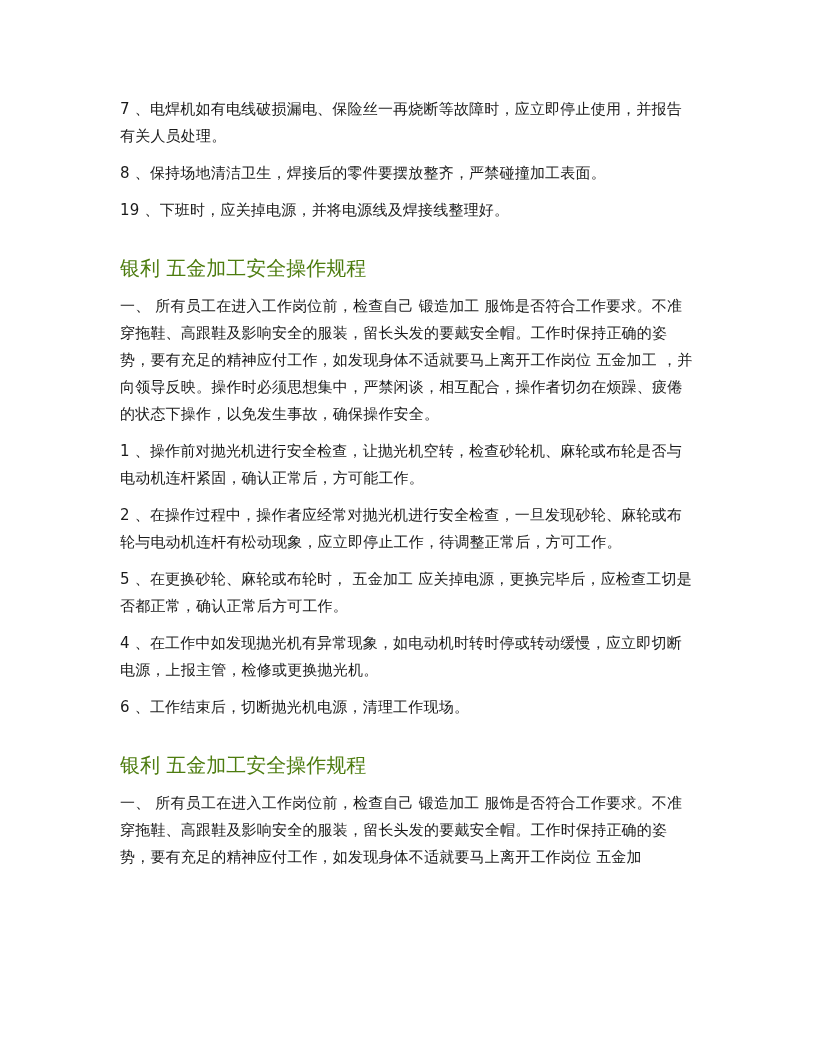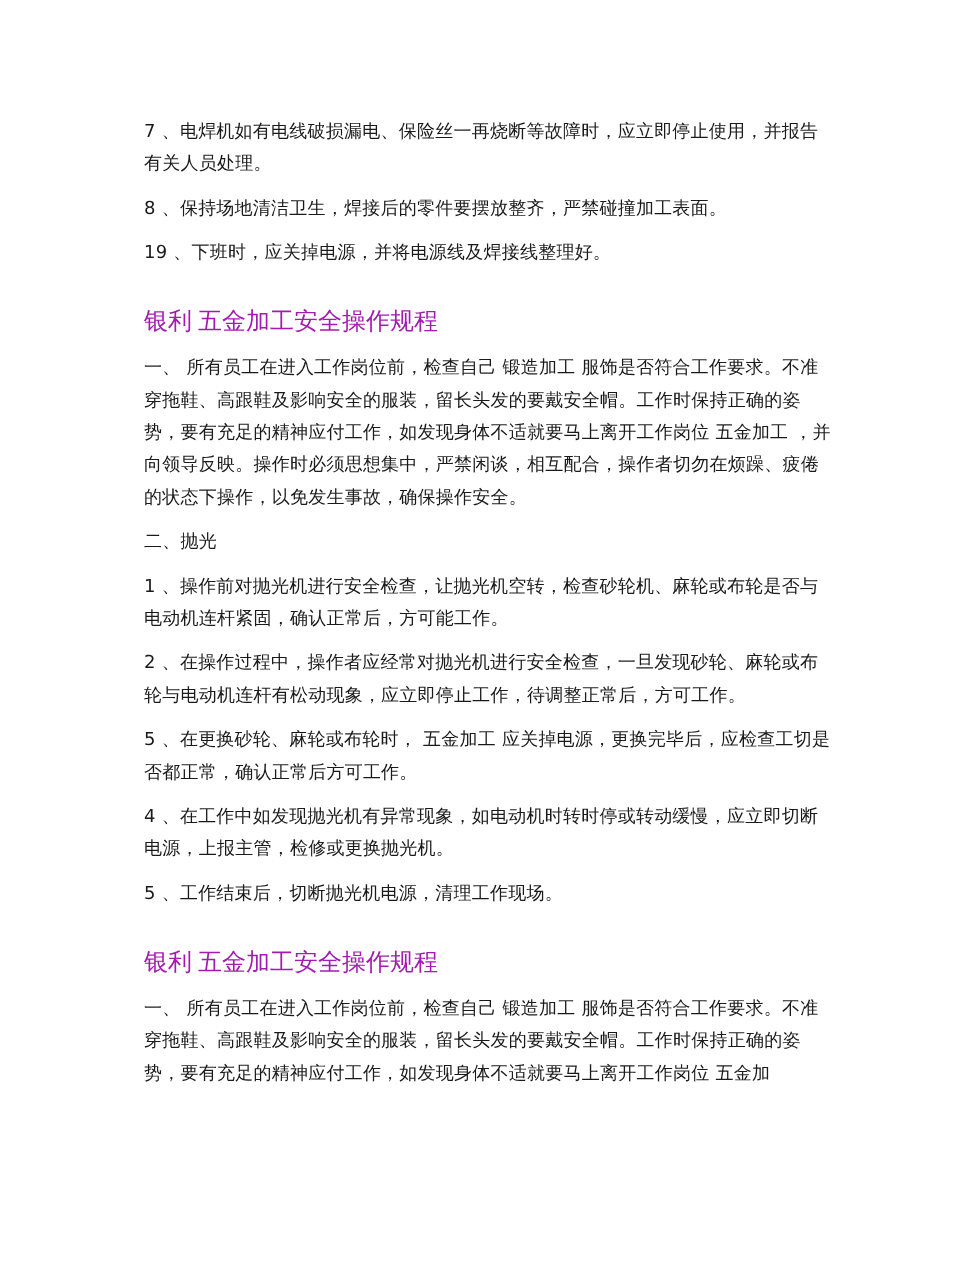--- a/index.html
+++ b/index.html
@@ -23,49 +23,47 @@
   }
   .para {
     font-size: 15px;
     line-height: 27px;
     margin: 0 0 10px 0;
     letter-spacing: 0.2px;
   }
   .heading {
     font-size: 20px;
     line-height: 28px;
-    color: #a21caf;
+    color: #4d7c0f;
     margin: 30px 0 11px 0;
     font-weight: normal;
-    font-family: Liberation Serif, serif;
   }
   .section {
     margin: 0;
   }
 </style>
 </head>
 <body>
 
 <div class="page">
 
   <div class="section">
     <p class="para">7 、电焊机如有电线破损漏电、保险丝一再烧断等故障时，应立即停止使用，并报告有关人员处理。</p>
     <p class="para">8 、保持场地清洁卫生，焊接后的零件要摆放整齐，严禁碰撞加工表面。</p>
     <p class="para">19 、下班时，应关掉电源，并将电源线及焊接线整理好。</p>
   </div>
 
   <div class="section">
     <h2 class="heading">银利 五金加工安全操作规程</h2>
     <p class="para">一、 所有员工在进入工作岗位前，检查自己 锻造加工 服饰是否符合工作要求。不准穿拖鞋、高跟鞋及影响安全的服装，留长头发的要戴安全帽。工作时保持正确的姿势，要有充足的精神应付工作，如发现身体不适就要马上离开工作岗位 五金加工 ，并向领导反映。操作时必须思想集中，严禁闲谈，相互配合，操作者切勿在烦躁、疲倦的状态下操作，以免发生事故，确保操作安全。</p>
-    <p class="para">二、抛光</p>
     <p class="para">1 、操作前对抛光机进行安全检查，让抛光机空转，检查砂轮机、麻轮或布轮是否与电动机连杆紧固，确认正常后，方可能工作。</p>
     <p class="para">2 、在操作过程中，操作者应经常对抛光机进行安全检查，一旦发现砂轮、麻轮或布轮与电动机连杆有松动现象，应立即停止工作，待调整正常后，方可工作。</p>
     <p class="para">5 、在更换砂轮、麻轮或布轮时， 五金加工 应关掉电源，更换完毕后，应检查工切是否都正常，确认正常后方可工作。</p>
     <p class="para">4 、在工作中如发现抛光机有异常现象，如电动机时转时停或转动缓慢，应立即切断电源，上报主管，检修或更换抛光机。</p>
-    <p class="para">5 、工作结束后，切断抛光机电源，清理工作现场。</p>
+    <p class="para">6 、工作结束后，切断抛光机电源，清理工作现场。</p>
   </div>
 
   <div class="section">
     <h2 class="heading">银利 五金加工安全操作规程</h2>
     <p class="para">一、 所有员工在进入工作岗位前，检查自己 锻造加工 服饰是否符合工作要求。不准穿拖鞋、高跟鞋及影响安全的服装，留长头发的要戴安全帽。工作时保持正确的姿势，要有充足的精神应付工作，如发现身体不适就要马上离开工作岗位 五金加</p>
   </div>
 
 </div>
 
 </body></html>

